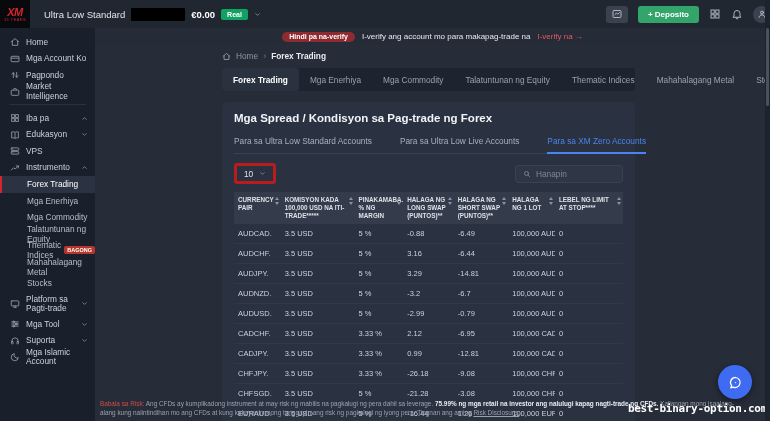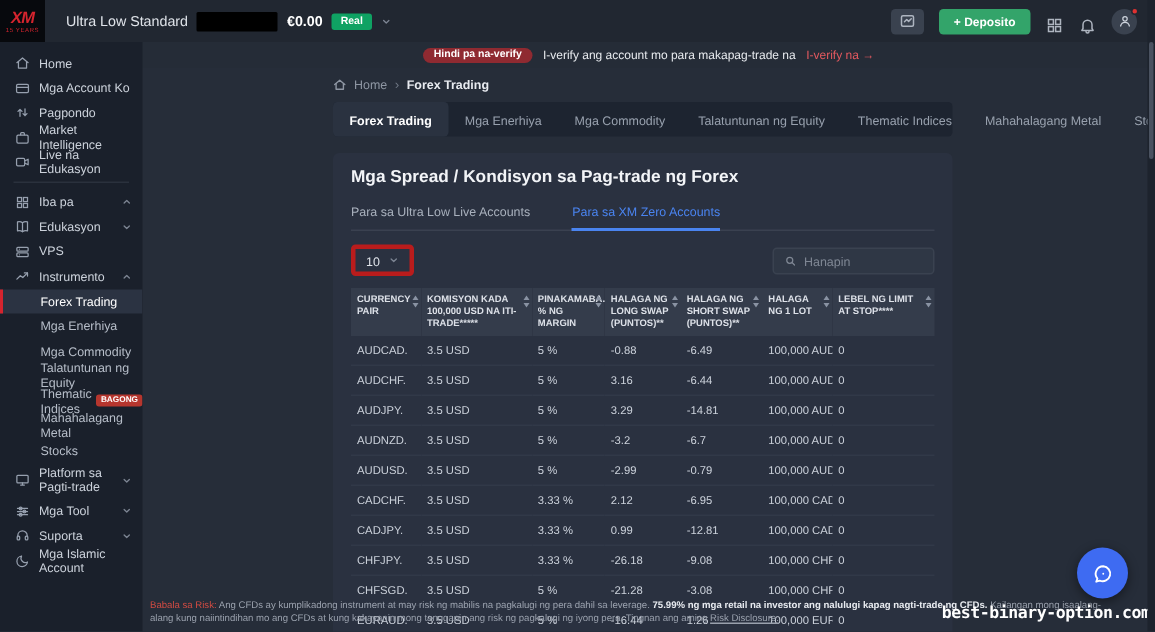--- a/index.html
+++ b/index.html
@@ -10,21 +10,21 @@
   .topbar { position:absolute; top:0; left:0; right:0; height:28px; background:#212731; display:flex; align-items:center; z-index:6; }
   .logo-box { width:30px; height:28px; background:#07090d; display:flex; flex-direction:column; align-items:center; justify-content:center; }
   .logo-xm { color:#d5242e; font-weight:bold; font-style:italic; font-size:11px; line-height:10px; letter-spacing:-0.5px; }
   .logo-tag { color:#d5242e; font-size:4px; letter-spacing:0.4px; }
   .acct { display:flex; align-items:center; gap:6px; margin-left:14px; }
   .acct-type { font-size:9.5px; color:#dfe3e9; }
   .redacted { width:54px; height:13px; background:#000; border-radius:1px; }
   .balance { font-size:9.5px; font-weight:bold; color:#ffffff; }
   .badge-real { background:#0fa263; color:#fff; font-size:7px; font-weight:bold; padding:2px 6px; border-radius:2px; }
   .acct-chev { color:#8b93a0; }
-  .topbar-right { margin-left:auto; display:flex; align-items:flex-end; gap:10px; padding-right:12px; }
+  .topbar-right { margin-left:auto; display:flex; align-items:center; gap:10px; }
   .icon-btn-square { width:22px; height:17px; background:#3a424f; border-radius:3px; display:flex; align-items:center; justify-content:center; color:#c3c9d3; }
   .btn-deposit { background:#33a46a; color:#fff; font-size:8px; font-weight:bold; padding:4px 10px; border-radius:3px; border:0; font-family:inherit; }
   .tb-icon { width:12px; height:12px; color:#aeb5c0; }
   .avatar { width:17px; height:17px; border-radius:50%; background:#3a424f; display:flex; align-items:center; justify-content:center; color:#cdd3dc; position:relative; }
   .avatar .dot { position:absolute; top:-1px; right:-1px; width:5px; height:5px; background:#e03131; border-radius:50%; border:1px solid #212731; }
   .page-scrollbar { position:absolute; right:0; top:0; bottom:0; width:5px; background:#1d232d; z-index:9; }
   .page-scrollbar .thumb { position:absolute; top:28px; height:78px; width:3px; left:1px; background:#4a5260; border-radius:2px; }
 
   
   .notifbar { position:absolute; top:28px; left:95px; right:0; height:17px; background:#252c37; display:flex; align-items:center; justify-content:center; gap:7px; font-size:8px; z-index:5; }
@@ -163,27 +163,20 @@
       </svg>
     <span class="lbl">Pagpondo</span>
   </div>
   <div class="side-item">
     <svg class="si" viewBox="0 0 24 24" fill="none" stroke="currentColor" stroke-width="2" stroke-linejoin="round">
         <rect x="3" y="7.5" width="18" height="12.5" rx="2"></rect>
         <path d="M9 7.5V5a1.5 1.5 0 0 1 1.5-1.5h3A1.5 1.5 0 0 1 15 5v2.5"></path>
       </svg>
     <span class="lbl">Market Intelligence</span>
   </div>
-  <div class="side-item">
-    <svg class="si" viewBox="0 0 24 24" fill="none" stroke="currentColor" stroke-width="2" stroke-linejoin="round">
-        <rect x="2.5" y="6" width="13" height="12" rx="2"></rect>
-        <path d="M15.5 10.5 21 7.5v9l-5.5-3"></path>
-      </svg>
-    <span class="lbl">Live na Edukasyon</span>
-  </div>
 
   <div class="side-div"></div>
 
   <div class="side-item">
     <svg class="si" viewBox="0 0 24 24" fill="none" stroke="currentColor" stroke-width="2">
         <rect x="4" y="4" width="6.5" height="6.5"></rect>
         <rect x="13.5" y="4" width="6.5" height="6.5"></rect>
         <rect x="4" y="13.5" width="6.5" height="6.5"></rect>
         <rect x="13.5" y="13.5" width="6.5" height="6.5"></rect>
       </svg>
@@ -305,20 +298,21 @@
       <div class="tab">Talatuntunan ng Equity</div>
       <div class="tab">Thematic Indices</div>
       <div class="tab">Mahahalagang Metal</div>
       <div class="tab">Stocks</div>
     </div>
 
     <div class="card">
       <div class="card-title">Mga Spread / Kondisyon sa Pag-trade ng Forex</div>
 
       <div class="subtabs">
+        <div class="subtab">Para sa Ultra Low Standard Accounts</div>
         <div class="subtab">Para sa Ultra Low Live Accounts</div>
         <div class="subtab active">Para sa XM Zero Accounts</div>
       </div>
 
       <div class="controls">
         <div class="pagesize">
           <span>10</span>
           <svg class="cv" viewBox="0 0 24 24" fill="none" stroke="currentColor" stroke-width="3" stroke-linecap="round" stroke-linejoin="round">
               <polyline points="6 9 12 15 18 9"></polyline>
             </svg>

